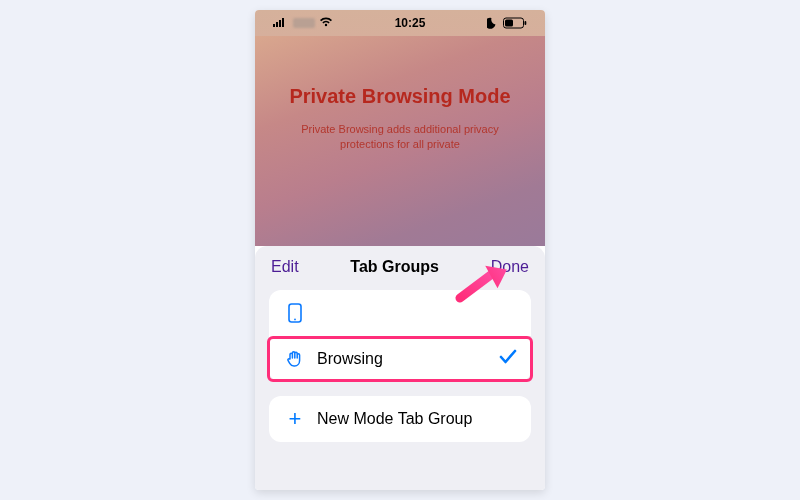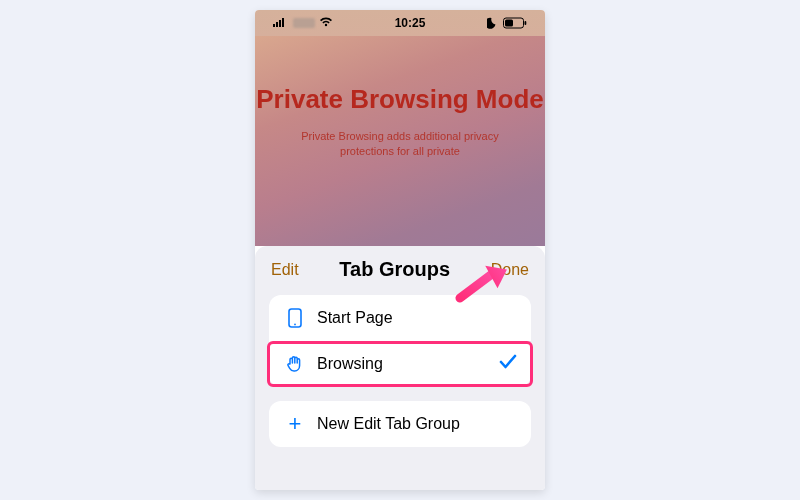--- a/index.html
+++ b/index.html
@@ -43,21 +43,21 @@
   .sb-right svg { display:block; }
   .hero {
     height: 210px;
     width: 100%;
     background: linear-gradient(160deg,#d9a78e 0%, #c68887 30%, #b97e8d 55%, #a17a95 80%, #9a7a9a 100%);
     text-align: center;
     padding-top: 48px;
   }
   .hero-title {
     color: #b6281e;
-    font-size: 26px;
+    font-size: 20px;
     font-weight: 700;
     line-height: 1.2;
     margin-bottom: 14px;
   }
   .hero-sub {
     color: #b3362d;
     font-size: 11px;
     font-weight: 500;
     line-height: 1.35;
     padding: 0 18px;
@@ -72,26 +72,26 @@
     border-top-left-radius: 12px;
     border-top-right-radius: 12px;
   }
   .sheet-header {
     display: flex;
     align-items: center;
     justify-content: space-between;
     padding: 12px 16px 10px;
   }
   .sheet-edit, .sheet-done {
-    color: #a16207;
+    color: #4c1d95;
     font-size: 16px;
   }
   .sheet-done { font-weight: 400; }
   .sheet-title {
-    font-size: 20px;
+    font-size: 16px;
     font-weight: 700;
     color: #000;
   }
   .list-group {
     margin: 4px 14px 14px;
     background: #fff;
     border-radius: 12px;
     overflow: visible;
     position: relative;
   }
@@ -189,42 +189,41 @@
     </div>
 
     <div class="list-group">
       <div class="row">
         <span class="row-icon">
           <svg width="14" height="20" viewBox="0 0 14 20">
               <rect x="1" y="1" width="12" height="18" rx="2.5" stroke="#0b7aff" stroke-width="1.6" fill="none"></rect>
               <circle cx="7" cy="16.4" r="0.9" fill="#0b7aff"></circle>
             </svg>
         </span>
-        <span class="row-label">Start Page</span>
       </div>
       <div class="row">
         <span class="row-icon">
           <svg width="18" height="20" viewBox="0 0 18 20">
               <path d="M4 10V5.5a1.2 1.2 0 012.4 0V9M6.4 9V4a1.2 1.2 0 012.4 0v5M8.8 9V4.5a1.2 1.2 0 012.4 0V9M11.2 9V6a1.2 1.2 0 012.4 0v5.5c0 3-2 5.5-5 5.5h-.6c-2 0-3.3-1-4.3-2.7L2 11.3c-.5-.9.6-1.8 1.5-1.3L4 10" stroke="#0b7aff" stroke-width="1.5" fill="none" stroke-linecap="round" stroke-linejoin="round"></path>
             </svg>
         </span>
         <span class="row-label">Browsing</span>
         <span class="row-check">
           <svg width="18" height="16" viewBox="0 0 18 16">
               <path d="M2 8l4.5 5L16 2" stroke="#007aff" stroke-width="2.6" fill="none" stroke-linecap="round" stroke-linejoin="round"></path>
             </svg>
         </span>
       </div>
       <div class="highlight-box"></div>
     </div>
 
     <div class="list-group">
       <div class="row">
         <span class="row-icon plus-icon">+</span>
-        <span class="row-label">New Edit Tab Group</span>
+        <span class="row-label">New Mode Tab Group</span>
       </div>
     </div>
   </div>
 
   <div class="arrow">
     <svg width="56" height="40" viewBox="0 0 56 40">
       <defs>
         <linearGradient id="g" x1="0" y1="1" x2="1" y2="0">
           <stop offset="0" stop-color="#ff2e7a"></stop>
             <stop offset="1" stop-color="#ff4aa0"></stop>

